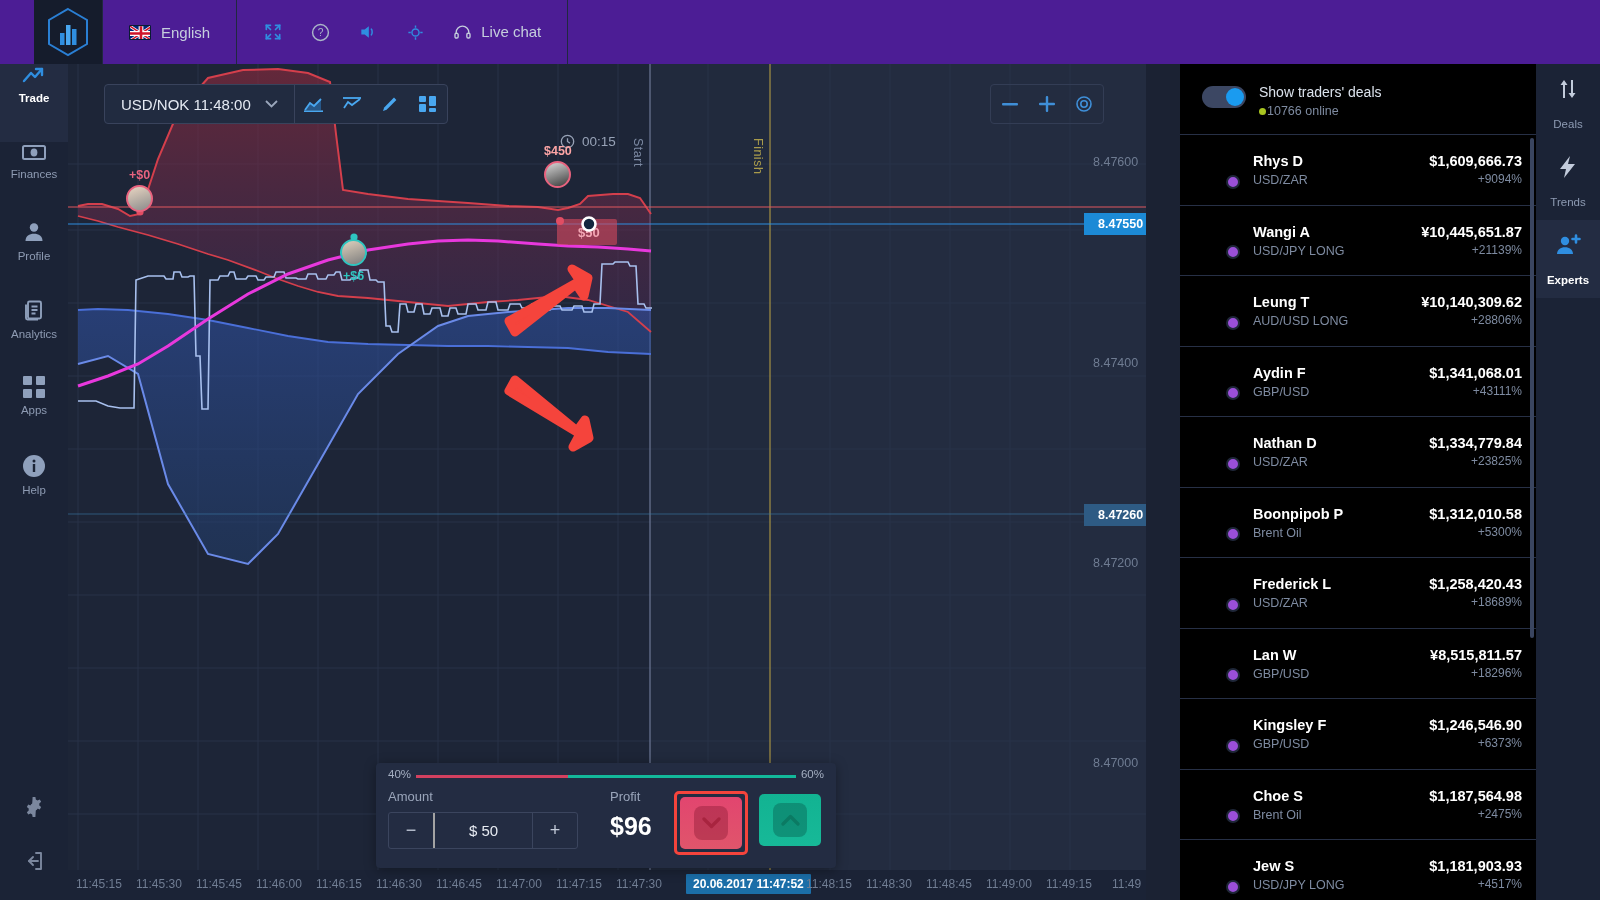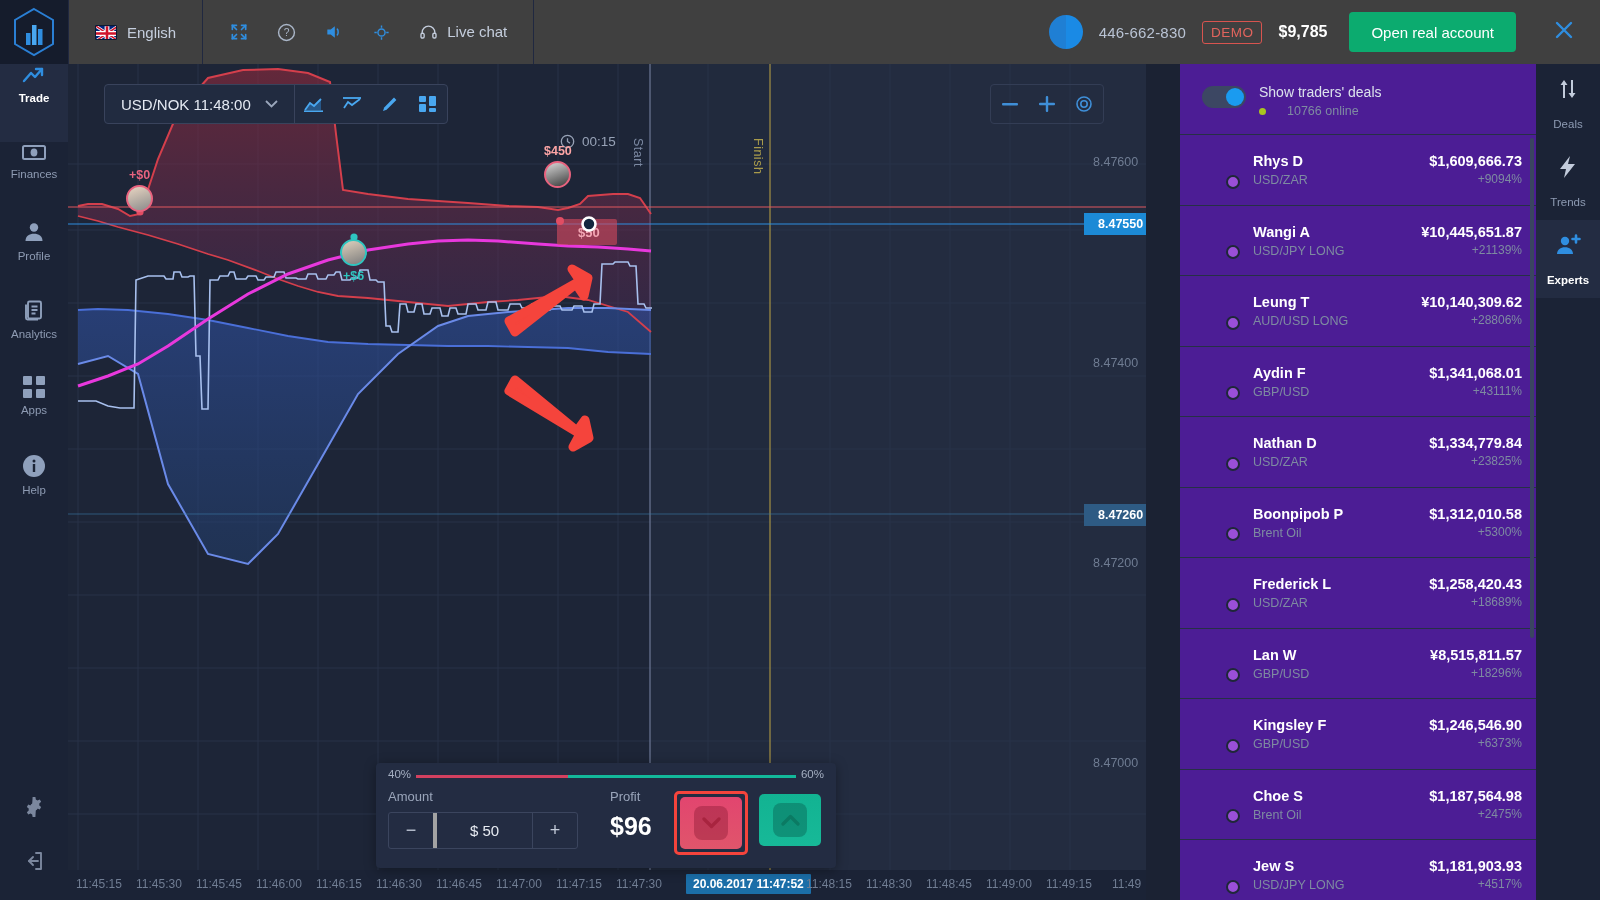--- a/index.html
+++ b/index.html
@@ -8,23 +8,24 @@
     background: #1b2233;
     font-family: "Liberation Sans", sans-serif;
     overflow: hidden;
     color: #c8d0de;
   }
   #app { position: relative; width: 1600px; height: 900px; }
 
   
   #header {
     position: absolute; top: 0; left: 0; width: 1600px; height: 64px;
-    background: #404040;
+    background: #4c1d95;
     display: flex; align-items: center;
     z-index: 40;
+    padding-left: 34px;
   }
   .hdr-logo {
     width: 68px; height: 64px; display: flex; align-items: center; justify-content: center;
     background: #151c2c;
   }
   .hdr-sep { width: 1px; height: 64px; background: #202840; }
   .hdr-lang {
     display: flex; align-items: center; gap: 10px;
     padding: 0 26px; height: 64px;
   }
@@ -157,41 +158,41 @@
   .pct-bar { position: absolute; left: 40px; right: 40px; top: 12px; height: 3px; display: flex; }
   .pct-red { background: #d3405f; }
   .pct-green { background: #13b89a; }
   .fields { display: flex; align-items: flex-start; padding: 0 12px; }
   .fld-label { font-size: 13px; color: #9aa5ba; margin-bottom: 8px; }
   .amount-box {
     display: flex; border: 1px solid #3b455e; border-radius: 3px; height: 37px; width: 190px;
   }
   .amt-btn { width: 44px; display: flex; align-items: center; justify-content: center; cursor: pointer; color: #c3cbd9; font-size: 18px; }
   .amt-val { flex: 1; display: flex; align-items: center; justify-content: center; font-size: 15px; color: #e7ebf2;
-             border-left: 4px solid #a3a3a3; border-right: 1px solid #3b455e; }
+             border-left: 2px solid #a3a3a3; border-right: 1px solid #3b455e; }
   .profit-val { font-size: 25px; color: #fff; font-weight: bold; }
   .act-btns { margin-left: auto; display: flex; gap: 8px; align-items: flex-start; padding-top: 2px; }
   .act-btn { width: 62px; height: 52px; border-radius: 5px; display: flex; align-items: center; justify-content: center; cursor: pointer; }
   .act-down { background: linear-gradient(180deg,#e2456f,#e0556b); }
   .act-up { background: linear-gradient(180deg,#12b392,#17b998); }
   .act-wrap.hl { border: 3px solid #f5443c; border-radius: 5px; padding: 3px; }
   .glyph-box { width: 34px; height: 34px; border-radius: 8px; display: flex; align-items: center; justify-content: center; }
 
   
   #deals {
     position: absolute; right: 64px; top: 64px; width: 356px; height: 836px;
-    background: #4c1d95; overflow: hidden; z-index: 28;
+    background: #000000; overflow: hidden; z-index: 28;
   }
   .deals-head { display: flex; align-items: flex-start; gap: 13px; padding: 20px 0 16px 22px; }
   .toggle {
     width: 44px; height: 22px; border-radius: 11px; background: #3c4763; position: relative; cursor: pointer; flex: none; margin-top: 2px;
   }
   .toggle i { position: absolute; right: 2px; top: 2px; width: 18px; height: 18px; border-radius: 50%; background: #1a9bf0; }
   .deals-title { font-size: 14px; color: #dbe2ec; }
-  .deals-online { font-size: 12.5px; color: #7e8ba1; margin-top: 4px; display: flex; align-items: center; gap: 21px; }
+  .deals-online { font-size: 12.5px; color: #7e8ba1; margin-top: 4px; display: flex; align-items: center; gap: 1px; }
   .dot-online { width: 7px; height: 7px; border-radius: 50%; background: #a9c520; display: inline-block; }
 
   .trow {
     display: flex; align-items: center; height: 70.5px; padding: 0 14px 0 22px;
     border-top: 1px solid #273046; cursor: pointer;
   }
   .tav { width: 36px; height: 36px; border-radius: 50%; position: relative; flex: none; overflow: visible; }
   .tav .img { width: 36px; height: 36px; border-radius: 50%; overflow: hidden; }
   .tav .badge { position: absolute; right: -2px; bottom: -1px; width: 14px; height: 14px; border-radius: 50%; background: #9a4fd8; border: 2px solid #1f2739; }
   .tinfo { margin-left: 15px; }
@@ -261,32 +262,20 @@
         <svg width="19" height="19" viewBox="0 0 24 24" fill="none" stroke="#c5cedd" stroke-width="1.7">
           <path d="M4 14v-2a8 8 0 0 1 16 0v2"></path>
           <rect x="2.5" y="13" width="4" height="6" rx="1.6"></rect>
           <rect x="17.5" y="13" width="4" height="6" rx="1.6"></rect>
         </svg>
         <span>Live chat</span>
       </span>
     </div>
     <div class="hdr-sep"></div>
 
-    <div class="hdr-right">
-      <div class="avatar-blue"></div>
-      <span class="acct-id">446-662-830</span>
-      <span class="demo-badge">DEMO</span>
-      <span class="balance">$9,785</span>
-      <button class="open-real">Open real account</button>
-      <span class="close-x">
-        <svg width="24" height="24" viewBox="0 0 24 24" stroke="#2f8ee0" stroke-width="2.4" stroke-linecap="round">
-          <path d="M5 5l14 14M19 5L5 19"></path>
-        </svg>
-      </span>
-    </div>
   </div>
 
   <div id="leftnav">
     <div class="nav-item active">
       <svg width="26" height="22" viewBox="0 0 26 22" fill="none" stroke="#2f8ee0" stroke-width="2.4" stroke-linecap="round" stroke-linejoin="round">
         <path d="M3 17L10 9l4 4 7-8"></path>
           <path d="M15 5h6v6"></path>
       </svg>
       <span class="nav-label">Trade</span>
     </div>

